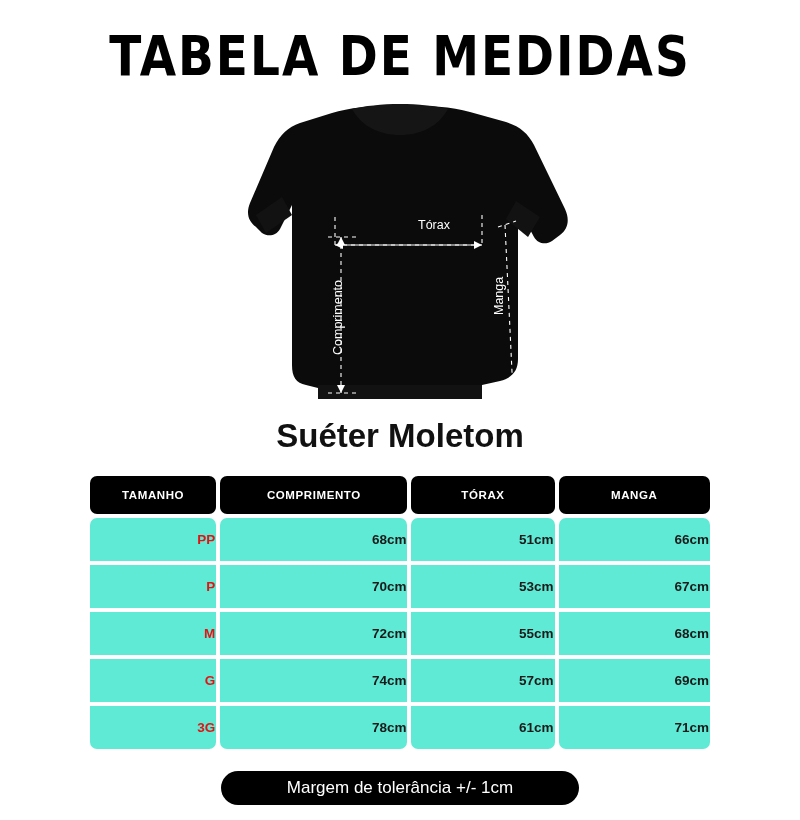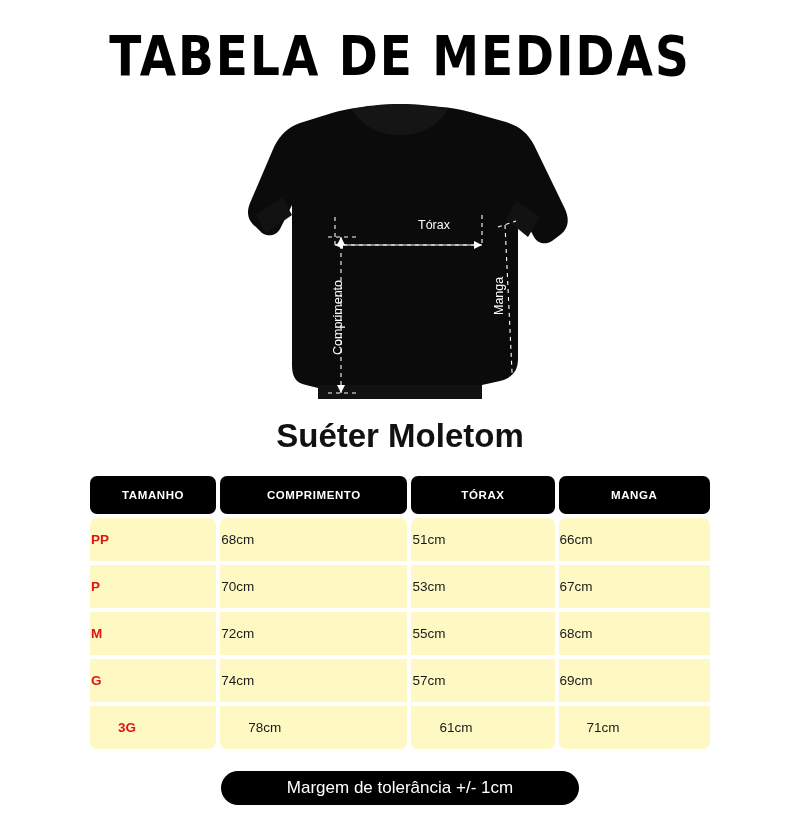--- a/index.html
+++ b/index.html
@@ -95,37 +95,37 @@
     height: 38px;
     text-align: center;
     border-radius: 7px;
   }
   table.size-table th.col-size { width: 120px; }
   table.size-table th.col-len  { width: 178px; }
   table.size-table th.col-ch   { width: 136px; }
   table.size-table th.col-sl   { width: 144px; }
 
   table.size-table td {
-    background: #fef9c3;
+    background: #5eead4;
     height: 43px;
-    text-align: left;
+    text-align: right;
     font-size: 13.5px;
     color: #1a1a1a;
   }
   table.size-table td.size-cell {
     color: #e11414;
     font-weight: bold;
     font-size: 13.5px;
   }
   
   table.size-table tbody tr:first-child td { border-radius: 7px 7px 0 0; }
   table.size-table tbody tr:last-child td  { border-radius: 0 0 7px 7px; padding-left: 28px; }
   table.size-table tbody tr:not(:first-child):not(:last-child) td { border-radius: 0; }
   
-  table.size-table tbody tr td { border-top: none; }
+  table.size-table tbody tr td { border-top: none; font-weight: bold; }
 
   
   .footer-note {
     width: 358px;
     margin: 18px auto 0 auto;
     background: #000000;
     color: #ffffff;
     border-radius: 19px;
     height: 34px;
     line-height: 34px;

